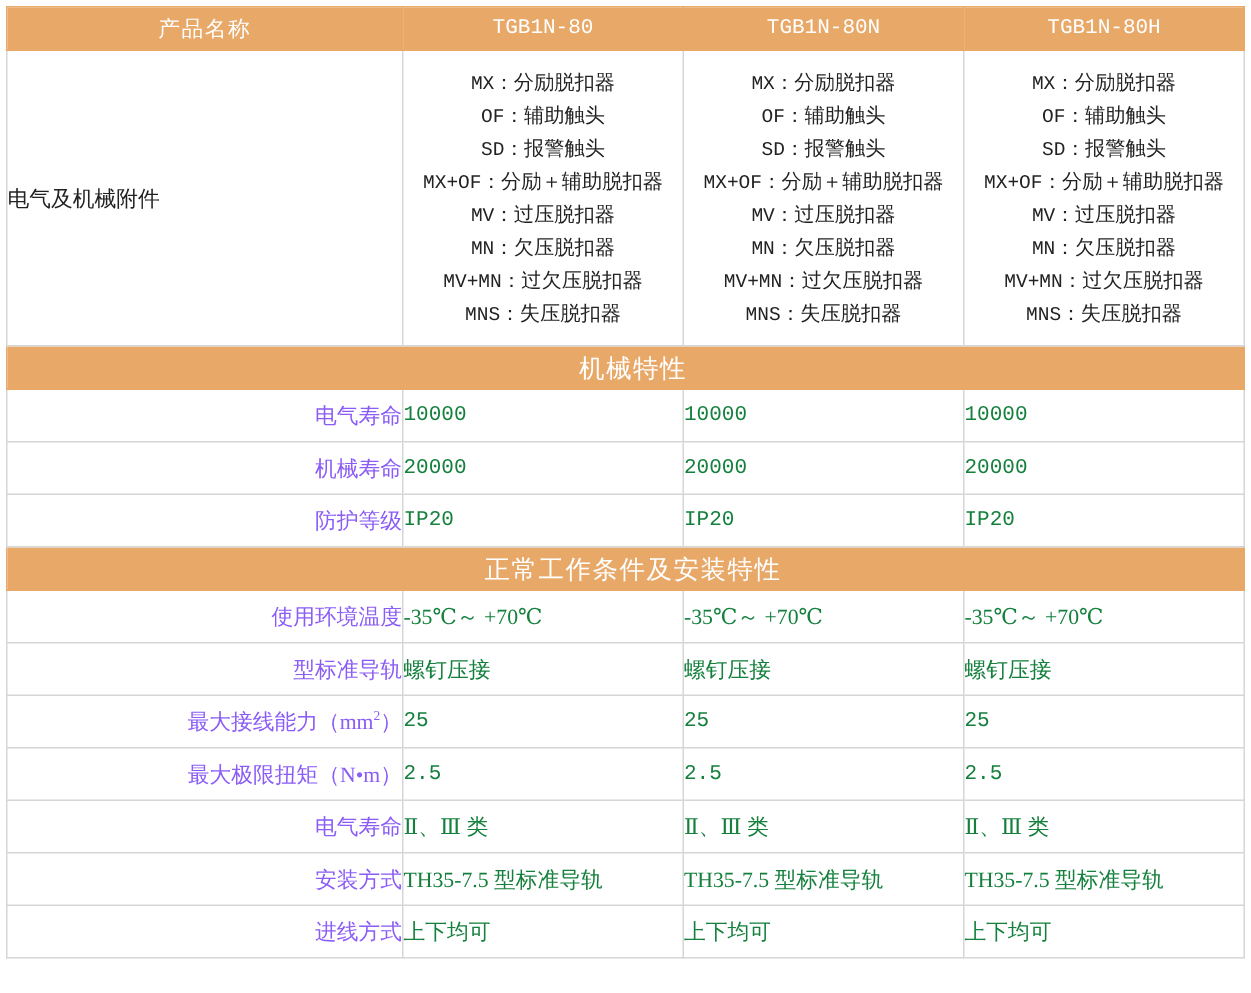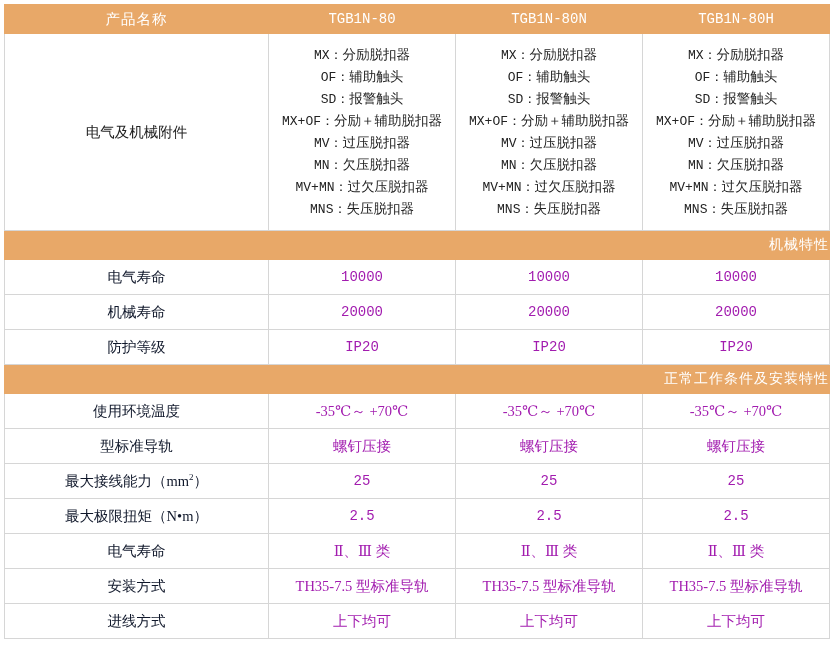--- a/index.html
+++ b/index.html
@@ -48,46 +48,46 @@
   tr.header-row td.hdr-model {
     font-family: "Liberation Mono", "DejaVu Sans Mono", monospace;
     letter-spacing: 0px;
     font-size: 14px;
   }
   
   tr.section-row td {
     background: #e8a868;
     color: #ffffff;
     height: 28px;
-    text-align: right;
+    text-align: center;
     padding-left: 10px;
-    font-size: 14px;
+    font-size: 17px;
     letter-spacing: 1px;
     border-color: #e8a868;
     margin-top: 19px;
   }
   
   td.label {
-    text-align: center;
+    text-align: right;
     padding-left: 10px;
     height: 34px;
-    color: #0f172a;
+    color: #8b5cf6;
   }
   td.value {
-    text-align: center;
+    text-align: left;
     height: 34px;
-    color: #a21caf;
+    color: #15803d;
   }
   td.value.mono {
     font-family: "Liberation Mono", "DejaVu Sans Mono", monospace;
     font-size: 14px;
   }
   
   td.acc-label {
-    text-align: center;
+    text-align: left;
     padding-left: 10px;
     height: 196px;
     margin-top: 38px;
   }
   td.acc-cell {
     height: 196px;
     text-align: center;
     padding: 6px 4px;
     line-height: 1.62;
   }

